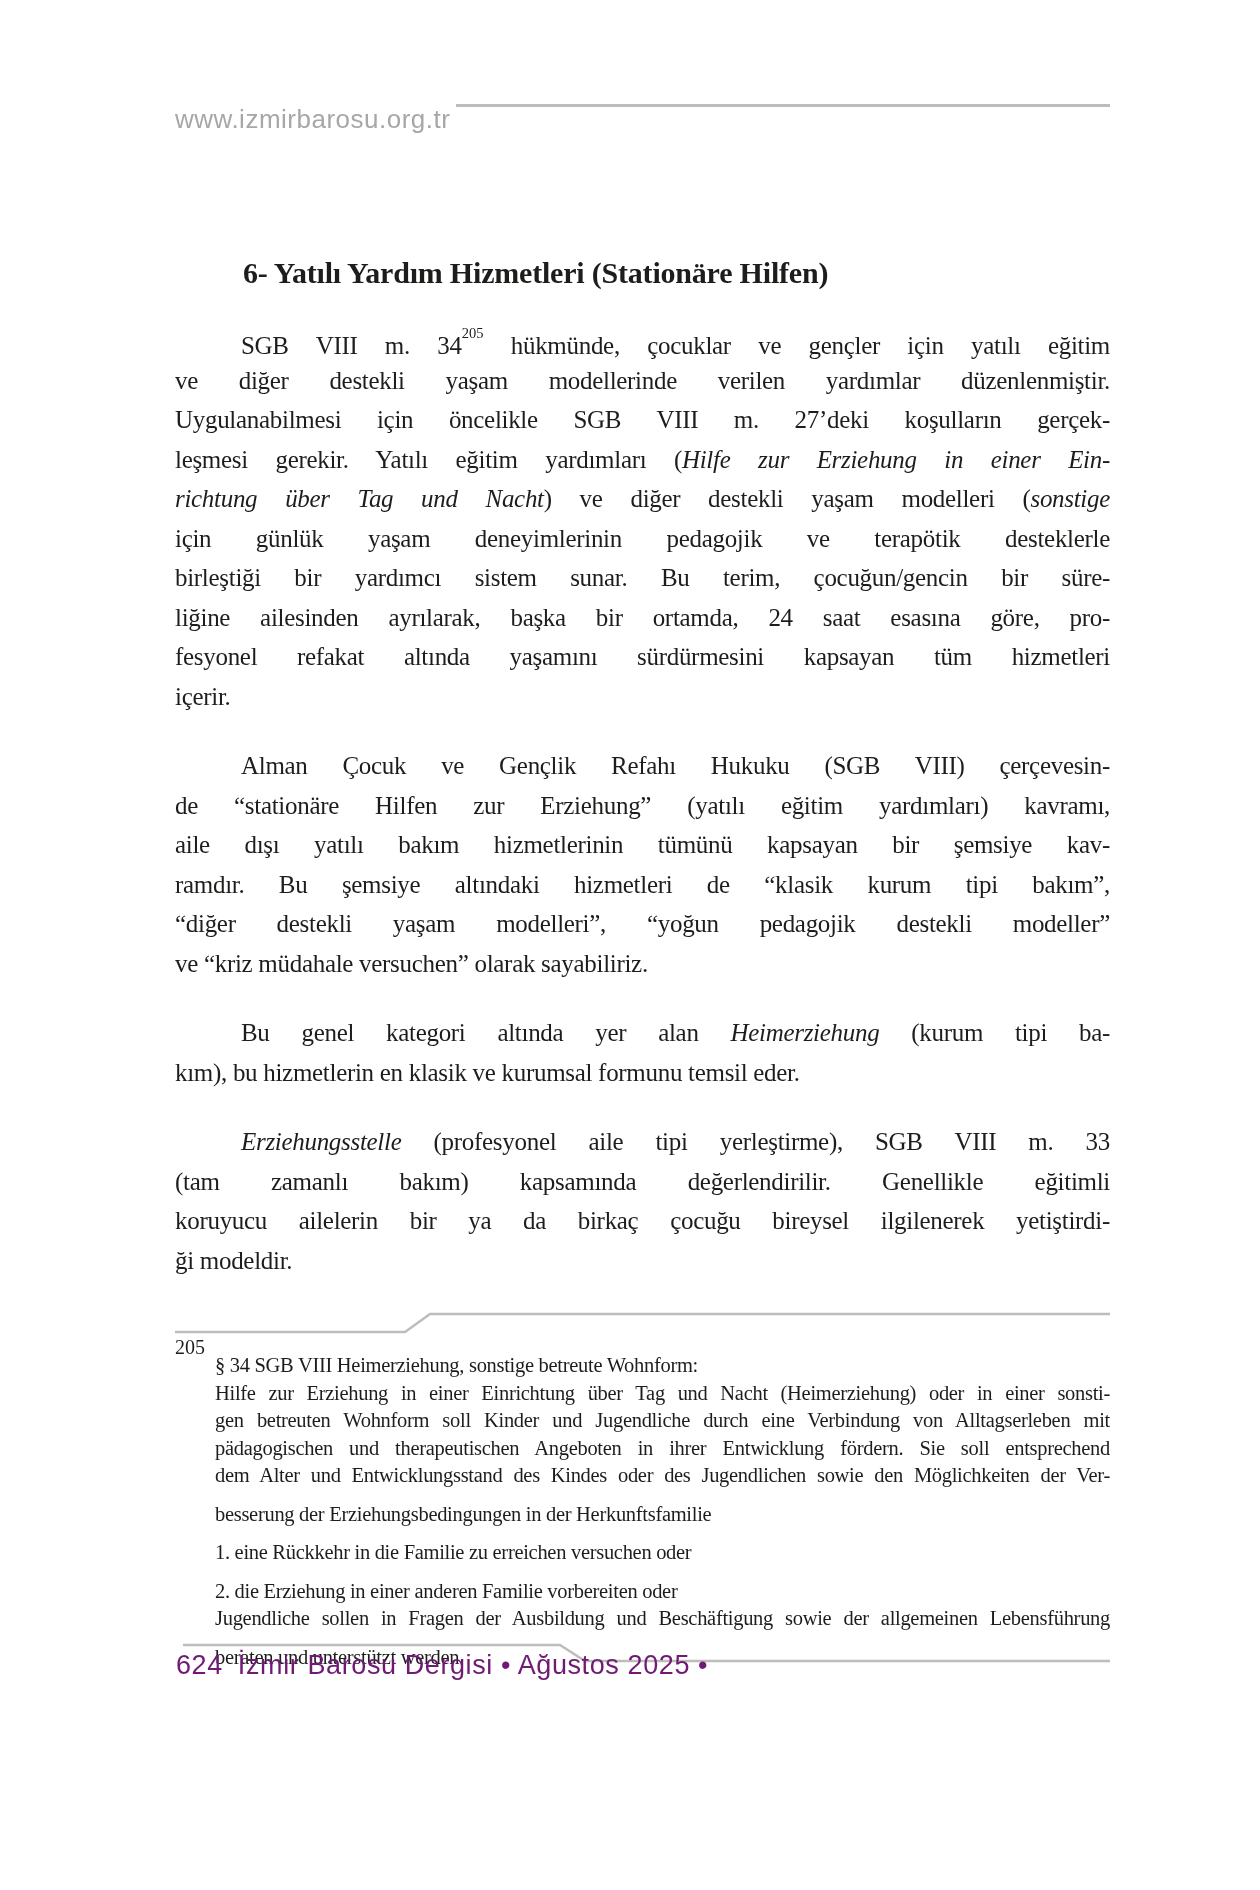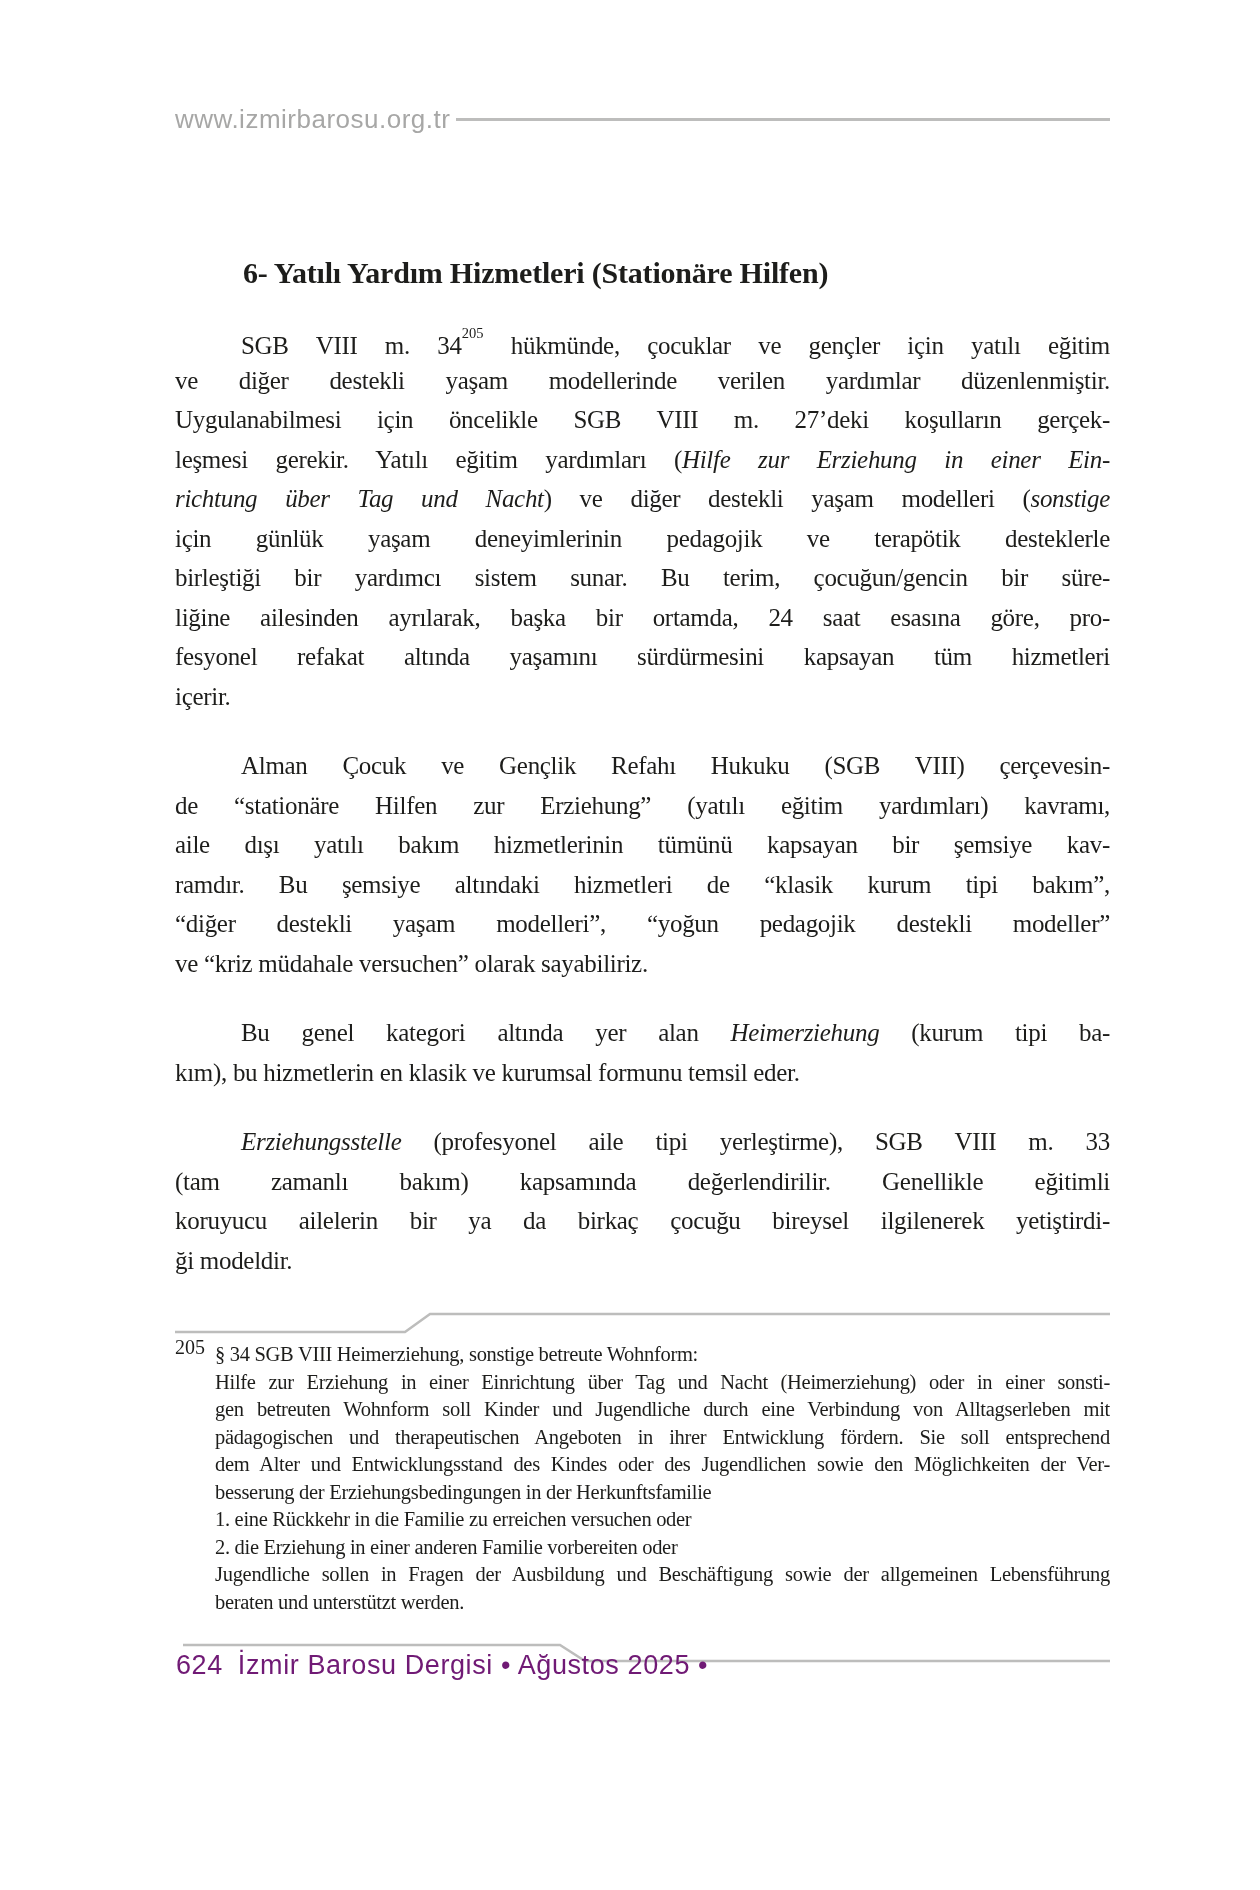--- a/index.html
+++ b/index.html
@@ -13,21 +13,21 @@
     overflow: hidden;
   }
 
   
   .header-row {
     position: absolute;
     left: 175px;
     top: 104px;
     width: 935px;
     display: flex;
-    align-items: center;
+    align-items: flex-start;
     gap: 6px;
   }
   .header-url {
     font-family: "Liberation Sans", sans-serif;
     font-size: 26px;
     color: #a7a7a6;
     letter-spacing: 0.5px;
     white-space: nowrap;
   }
   .header-rule { flex: 1; height: 3px; background: #bdbdbc; }
@@ -92,21 +92,21 @@
   .fn-body { margin-left: 40px; }
   .fn-line {
     font-size: 20.5px;
     line-height: 27.5px;
     height: 27.5px;
     letter-spacing: -0.3px;
     text-align: justify;
     text-align-last: justify;
     overflow: hidden;
   }
-  .fn-line.no-j { text-align-last: left; }
+  .fn-line.no-j { text-align-last: left; margin-top: 11px; }
 
   
   .ft-sep { position: absolute; left: 175px; top: 1642px; }
   .footer-row {
     position: absolute;
     left: 176px;
     top: 1650px;
     font-family: "Liberation Sans", sans-serif;
     font-size: 27px;
     color: #701a75;

